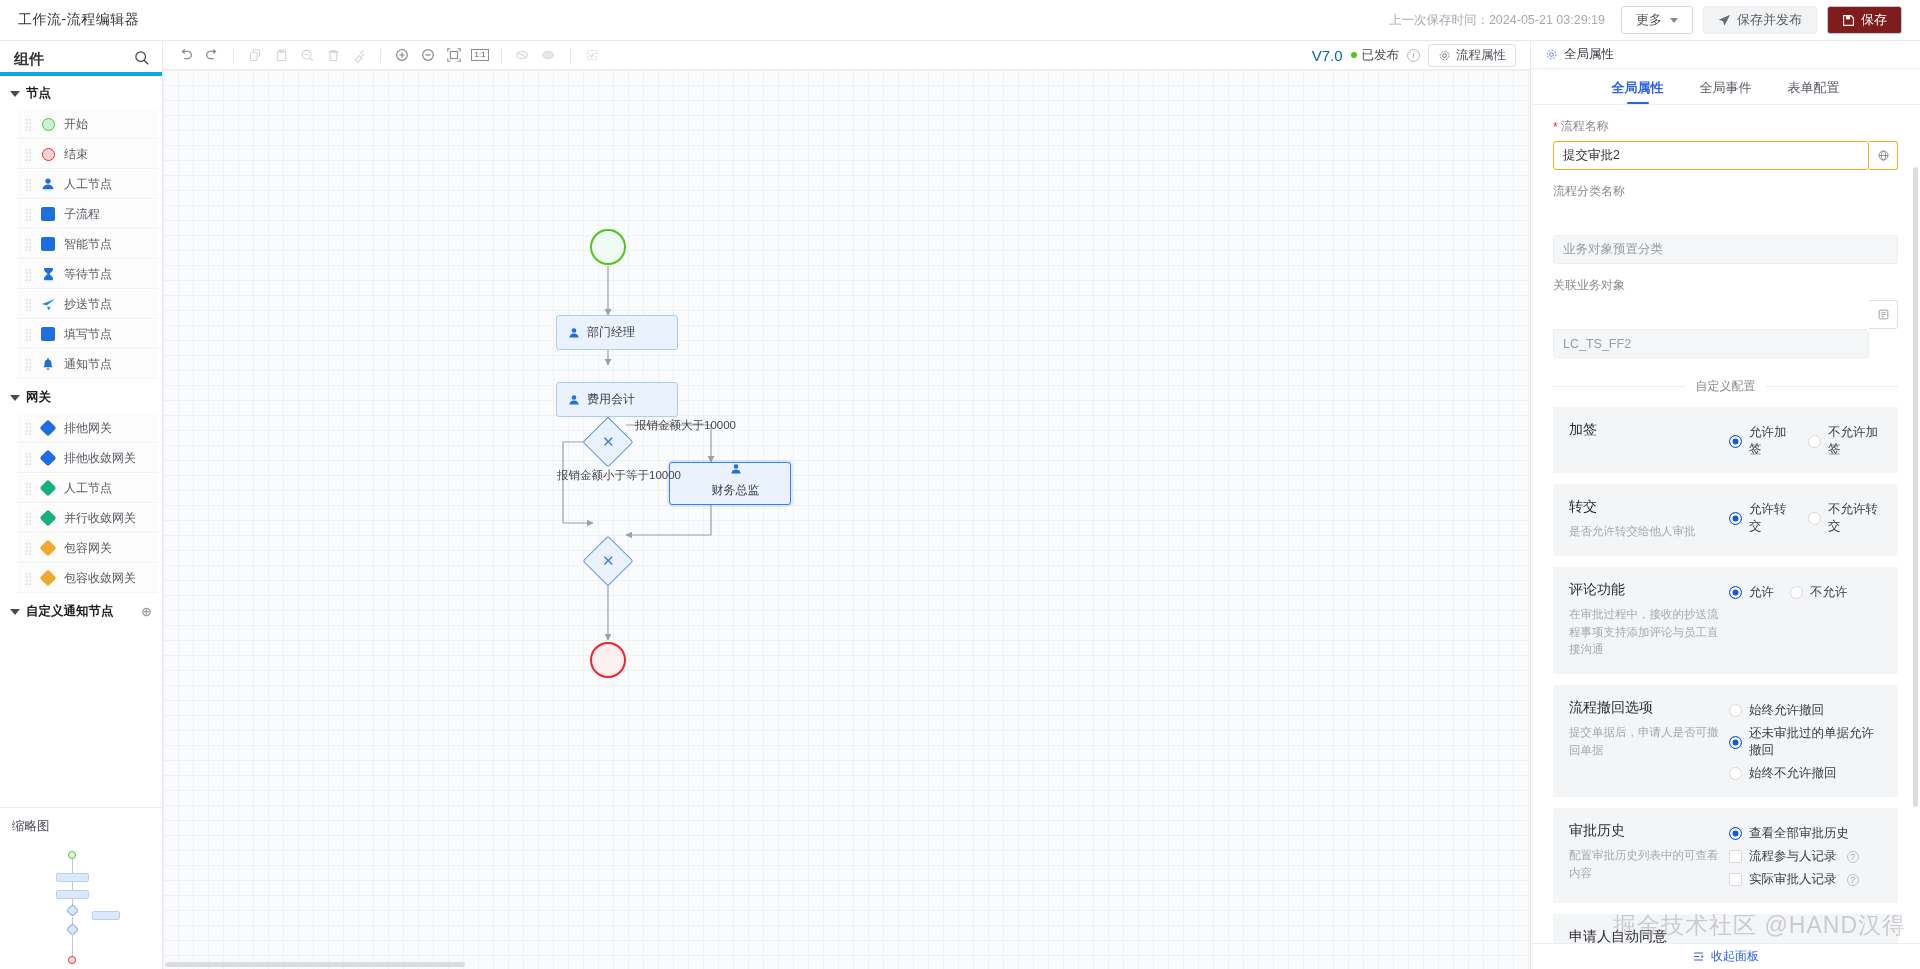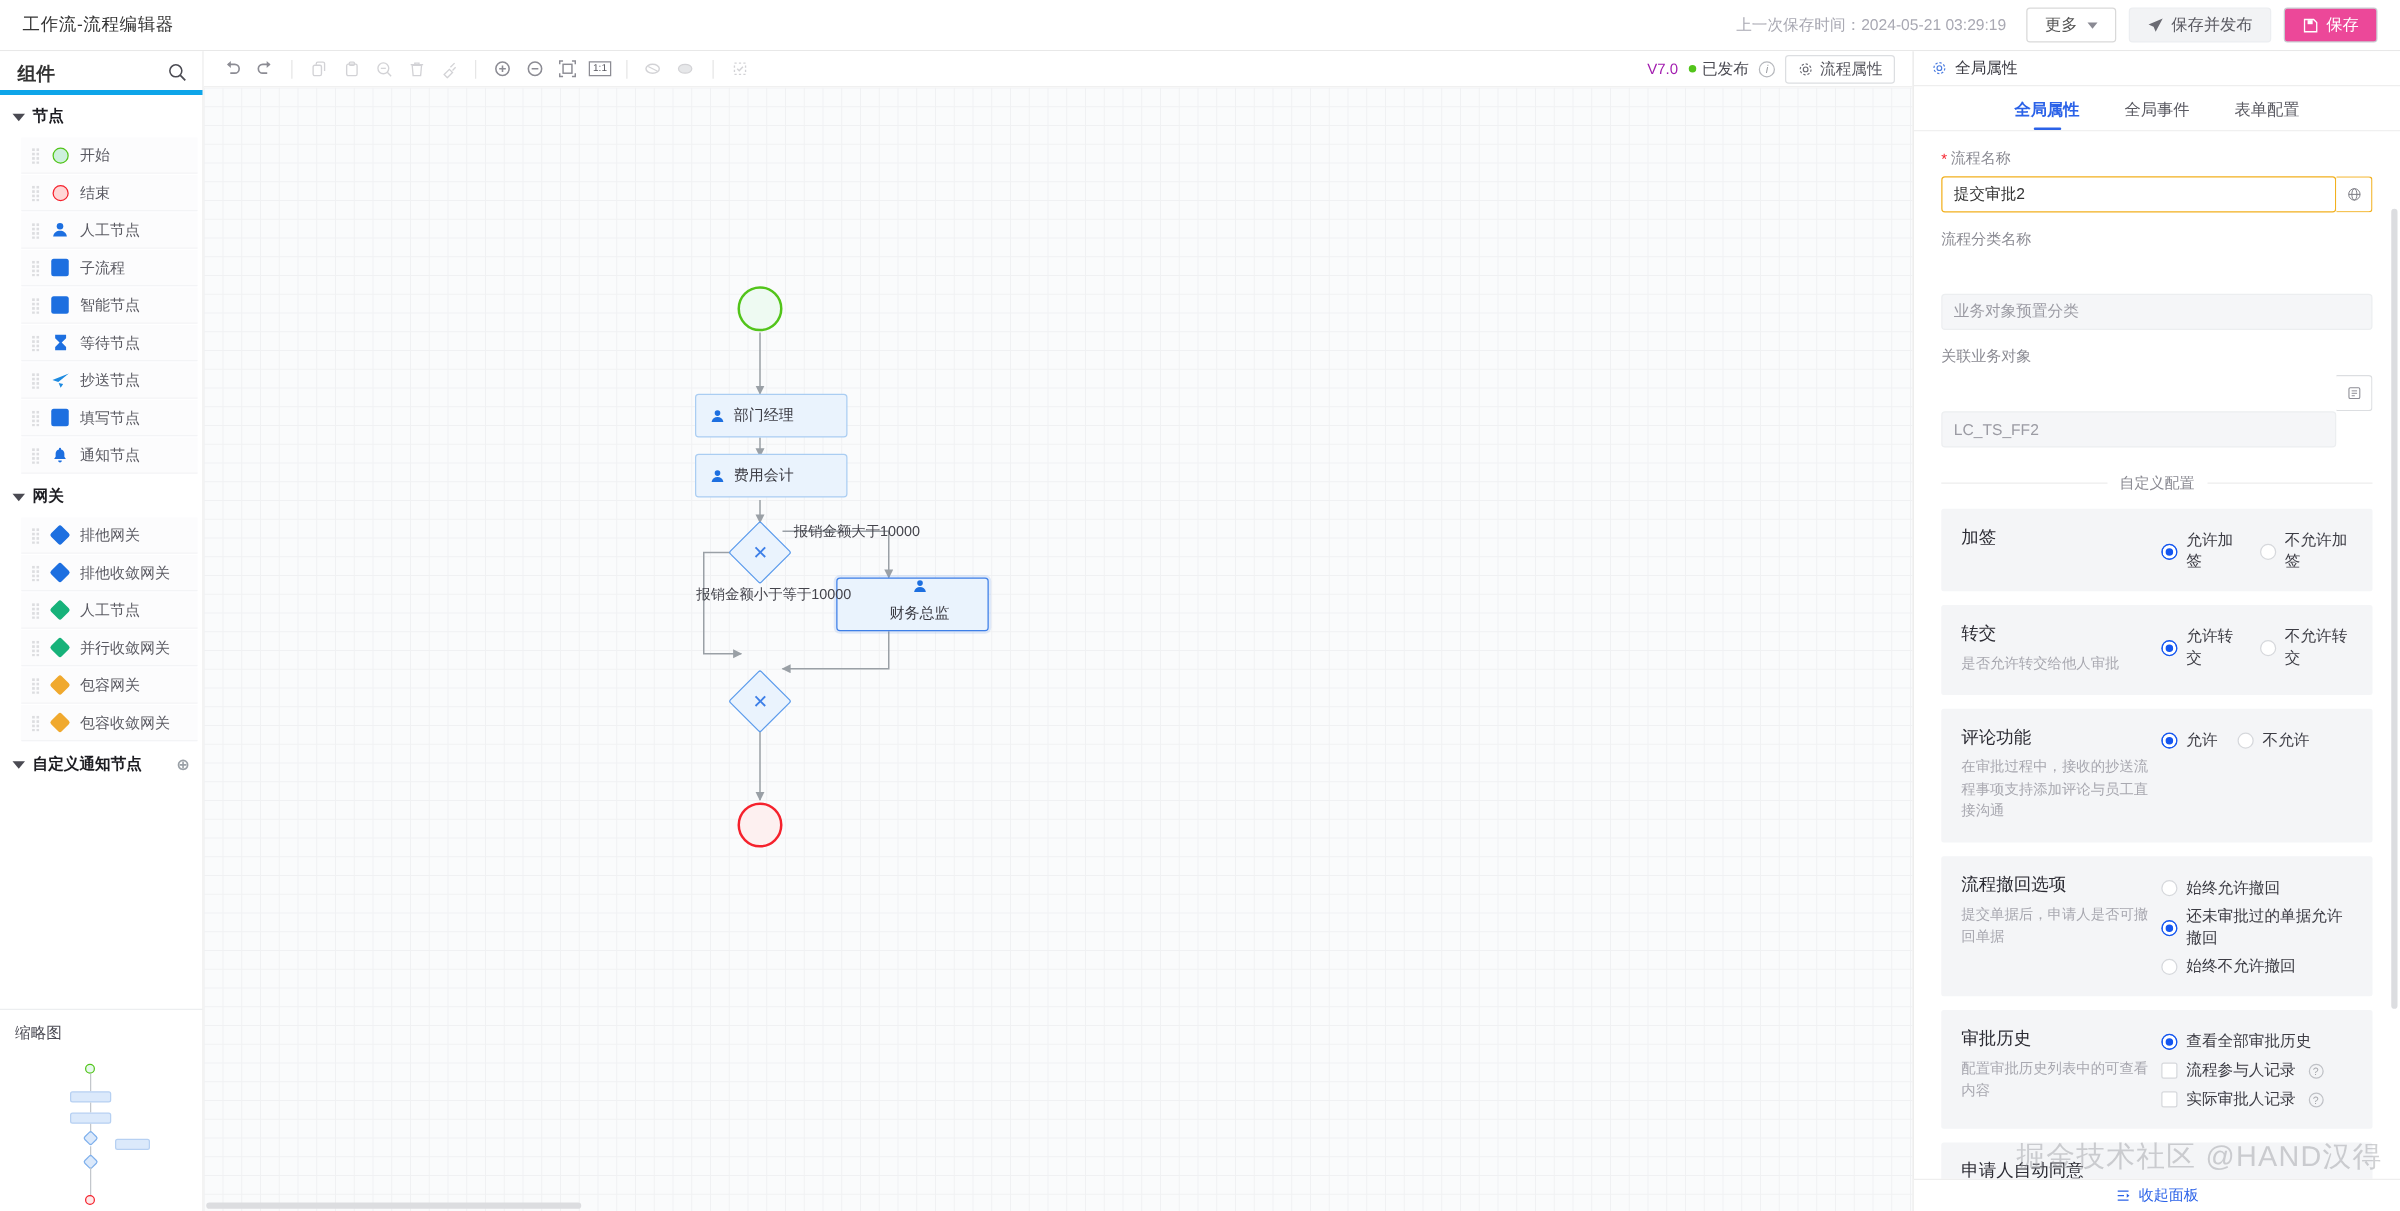--- a/index.html
+++ b/index.html
@@ -20,21 +20,21 @@
   .header-title { font-size: 14px; color: #333; letter-spacing: .5px; }
   .header-right { margin-left: auto; display: flex; align-items: center; gap: 10px; }
   .save-time { color: #a9a9b3; font-size: 12.5px; margin-right: 6px; }
   .btn {
     height: 28px; border-radius: 3px; display: inline-flex; align-items: center;
     justify-content: center; gap: 6px; padding: 0 14px; font-size: 13px; cursor: pointer;
     border: 1px solid #d9d9d9; background: #fff; color: #555; white-space: nowrap;
   }
   .btn-ghost { background: #fff; }
   .btn-light { background: #f2f3f5; border-color: #eceef1; color: #5a5a62; }
-  .btn-grey { background: #ec4899; border-color: #c8ccd1; color: #fff; font-family: Liberation Serif, serif; }
+  .btn-grey { background: #7f1d1d; border-color: #c8ccd1; color: #fff; font-family: Liberation Serif, serif; }
   .caret-down {
     width: 0; height: 0; border-left: 4px solid transparent; border-right: 4px solid transparent;
     border-top: 5px solid #8a8a93; display: inline-block; margin-left: 2px;
   }
 
   
   .body { flex: 1; display: flex; min-height: 0; }
 
   
   .left {
@@ -87,21 +87,21 @@
     height: 29px; min-height: 29px; display: flex; align-items: center; gap: 0;
     border-bottom: 1px solid #ececec; padding: 0 10px; background: #fff;
   }
   .tb-btn {
     width: 26px; height: 22px; display: inline-flex; align-items: center; justify-content: center;
     cursor: pointer; color: #8c8c94; border-radius: 3px;
   }
   .tb-btn.disabled { opacity: .38; cursor: default; }
   .tb-sep { width: 1px; height: 15px; background: #e6e6e6; margin: 0 8px; }
   .tb-right { margin-left: auto; display: flex; align-items: center; gap: 8px; padding-right: 4px; }
-  .ver { font-size: 12px; color: #a21caf; }
+  .ver { font-size: 15px; color: #0369a1; }
   .pub { font-size: 12.5px; color: #4a4a52; display: inline-flex; align-items: center; gap: 5px; }
   .dot-green { width: 6px; height: 6px; border-radius: 50%; background: #52c41a; display: inline-block; }
   .info-c {
     width: 13px; height: 13px; border-radius: 50%; border: 1px solid #b6b8bd; color: #9a9ca1;
     font-size: 9px; display: inline-flex; align-items: center; justify-content: center; font-style: italic;
   }
   .prop-btn {
     height: 23px; border: 1px solid #dcdee1; border-radius: 3px; background: #fff; color: #56565e;
     font-size: 12.5px; display: inline-flex; align-items: center; gap: 5px; padding: 0 9px; cursor: pointer;
   }
@@ -531,21 +531,21 @@
           <div class="fcircle" style="left:427px;top:159px;width:36px;height:36px;border:2px solid #52c41a;background:#eefaf2"></div>
 
           <div class="fnode" style="left:393px;top:245px;width:122px;height:35px;">
             <svg width="12" height="12" viewBox="0 0 16 16">
                 <circle cx="8" cy="4.6" r="3" fill="#1d6fe0"></circle>
                 <path d="M1.7 14c.5-3.6 3.2-5.3 6.3-5.3S13.8 10.4 14.3 14z" fill="#1d6fe0"></path>
               </svg>
             <span>部门经理</span>
           </div>
 
-          <div class="fnode" style="left:393px;top:293px;width:122px;height:35px;">
+          <div class="fnode" style="left:393px;top:312px;width:122px;height:35px;">
             <svg width="12" height="12" viewBox="0 0 16 16">
                 <circle cx="8" cy="4.6" r="3" fill="#1d6fe0"></circle>
                 <path d="M1.7 14c.5-3.6 3.2-5.3 6.3-5.3S13.8 10.4 14.3 14z" fill="#1d6fe0"></path>
               </svg>
             <span>费用会计</span>
           </div>
 
           <div class="fdia" style="left:427px;top:354px;width:36px;height:36px;">
             <span>✕</span>
           </div>

